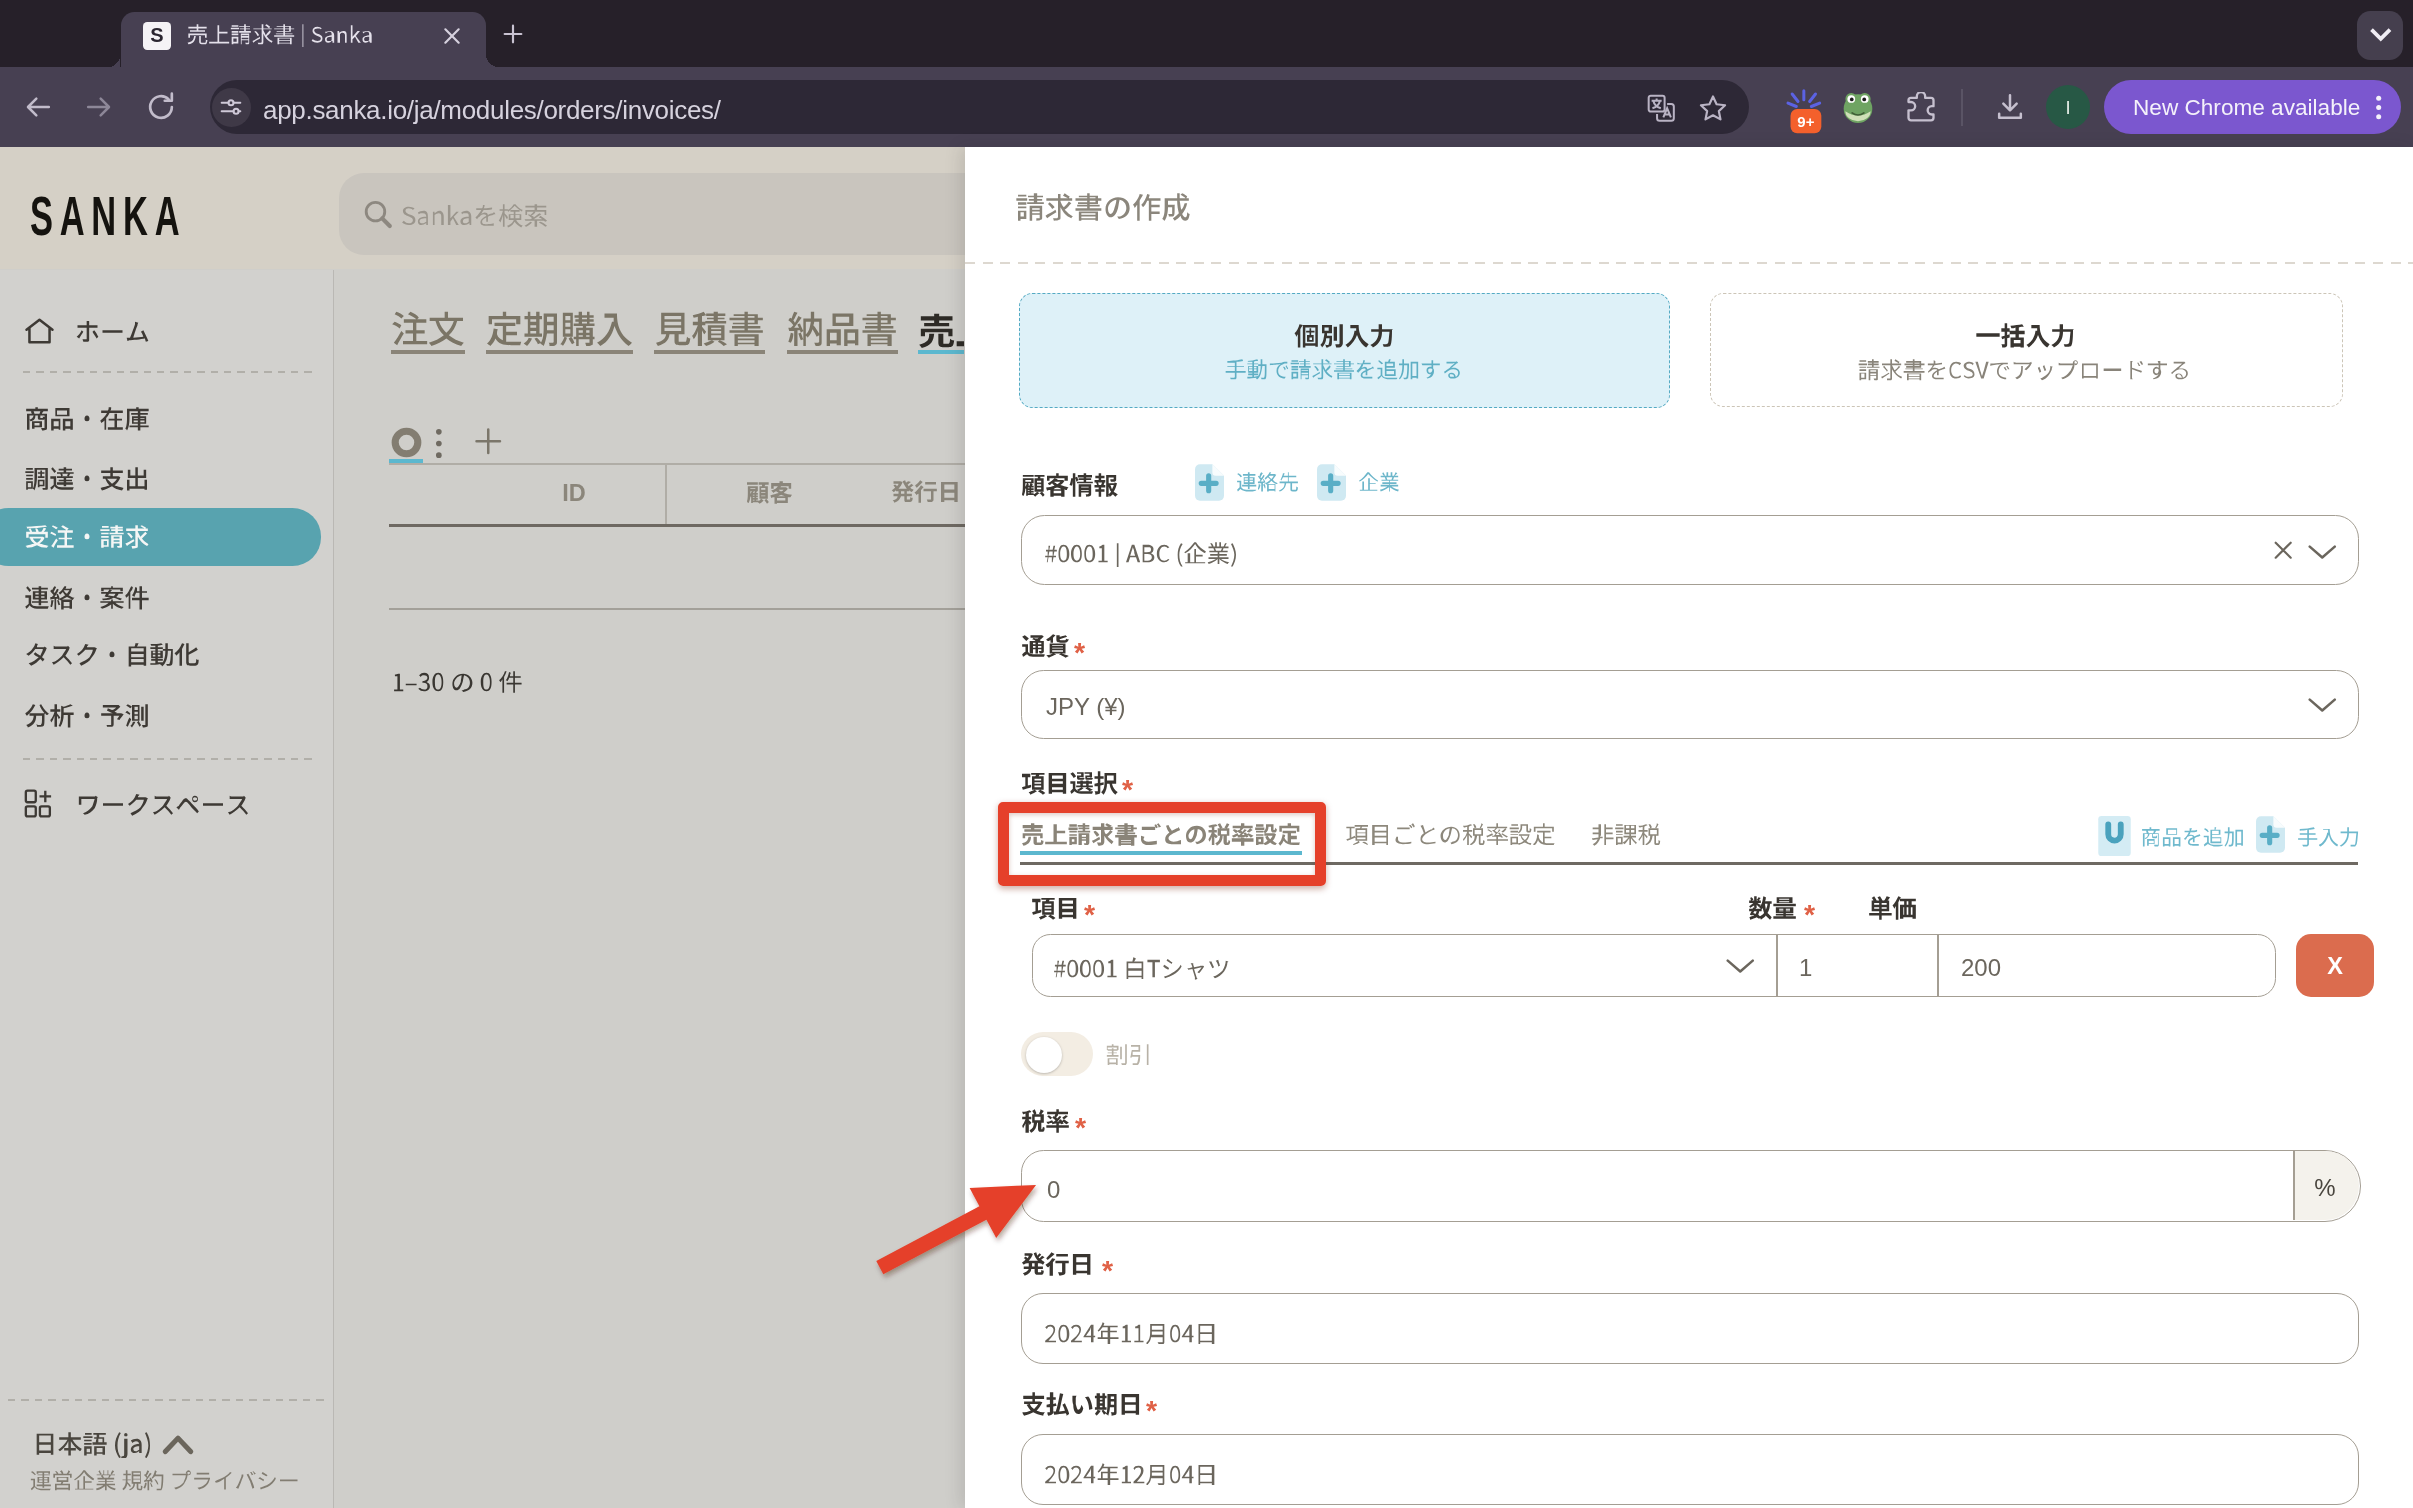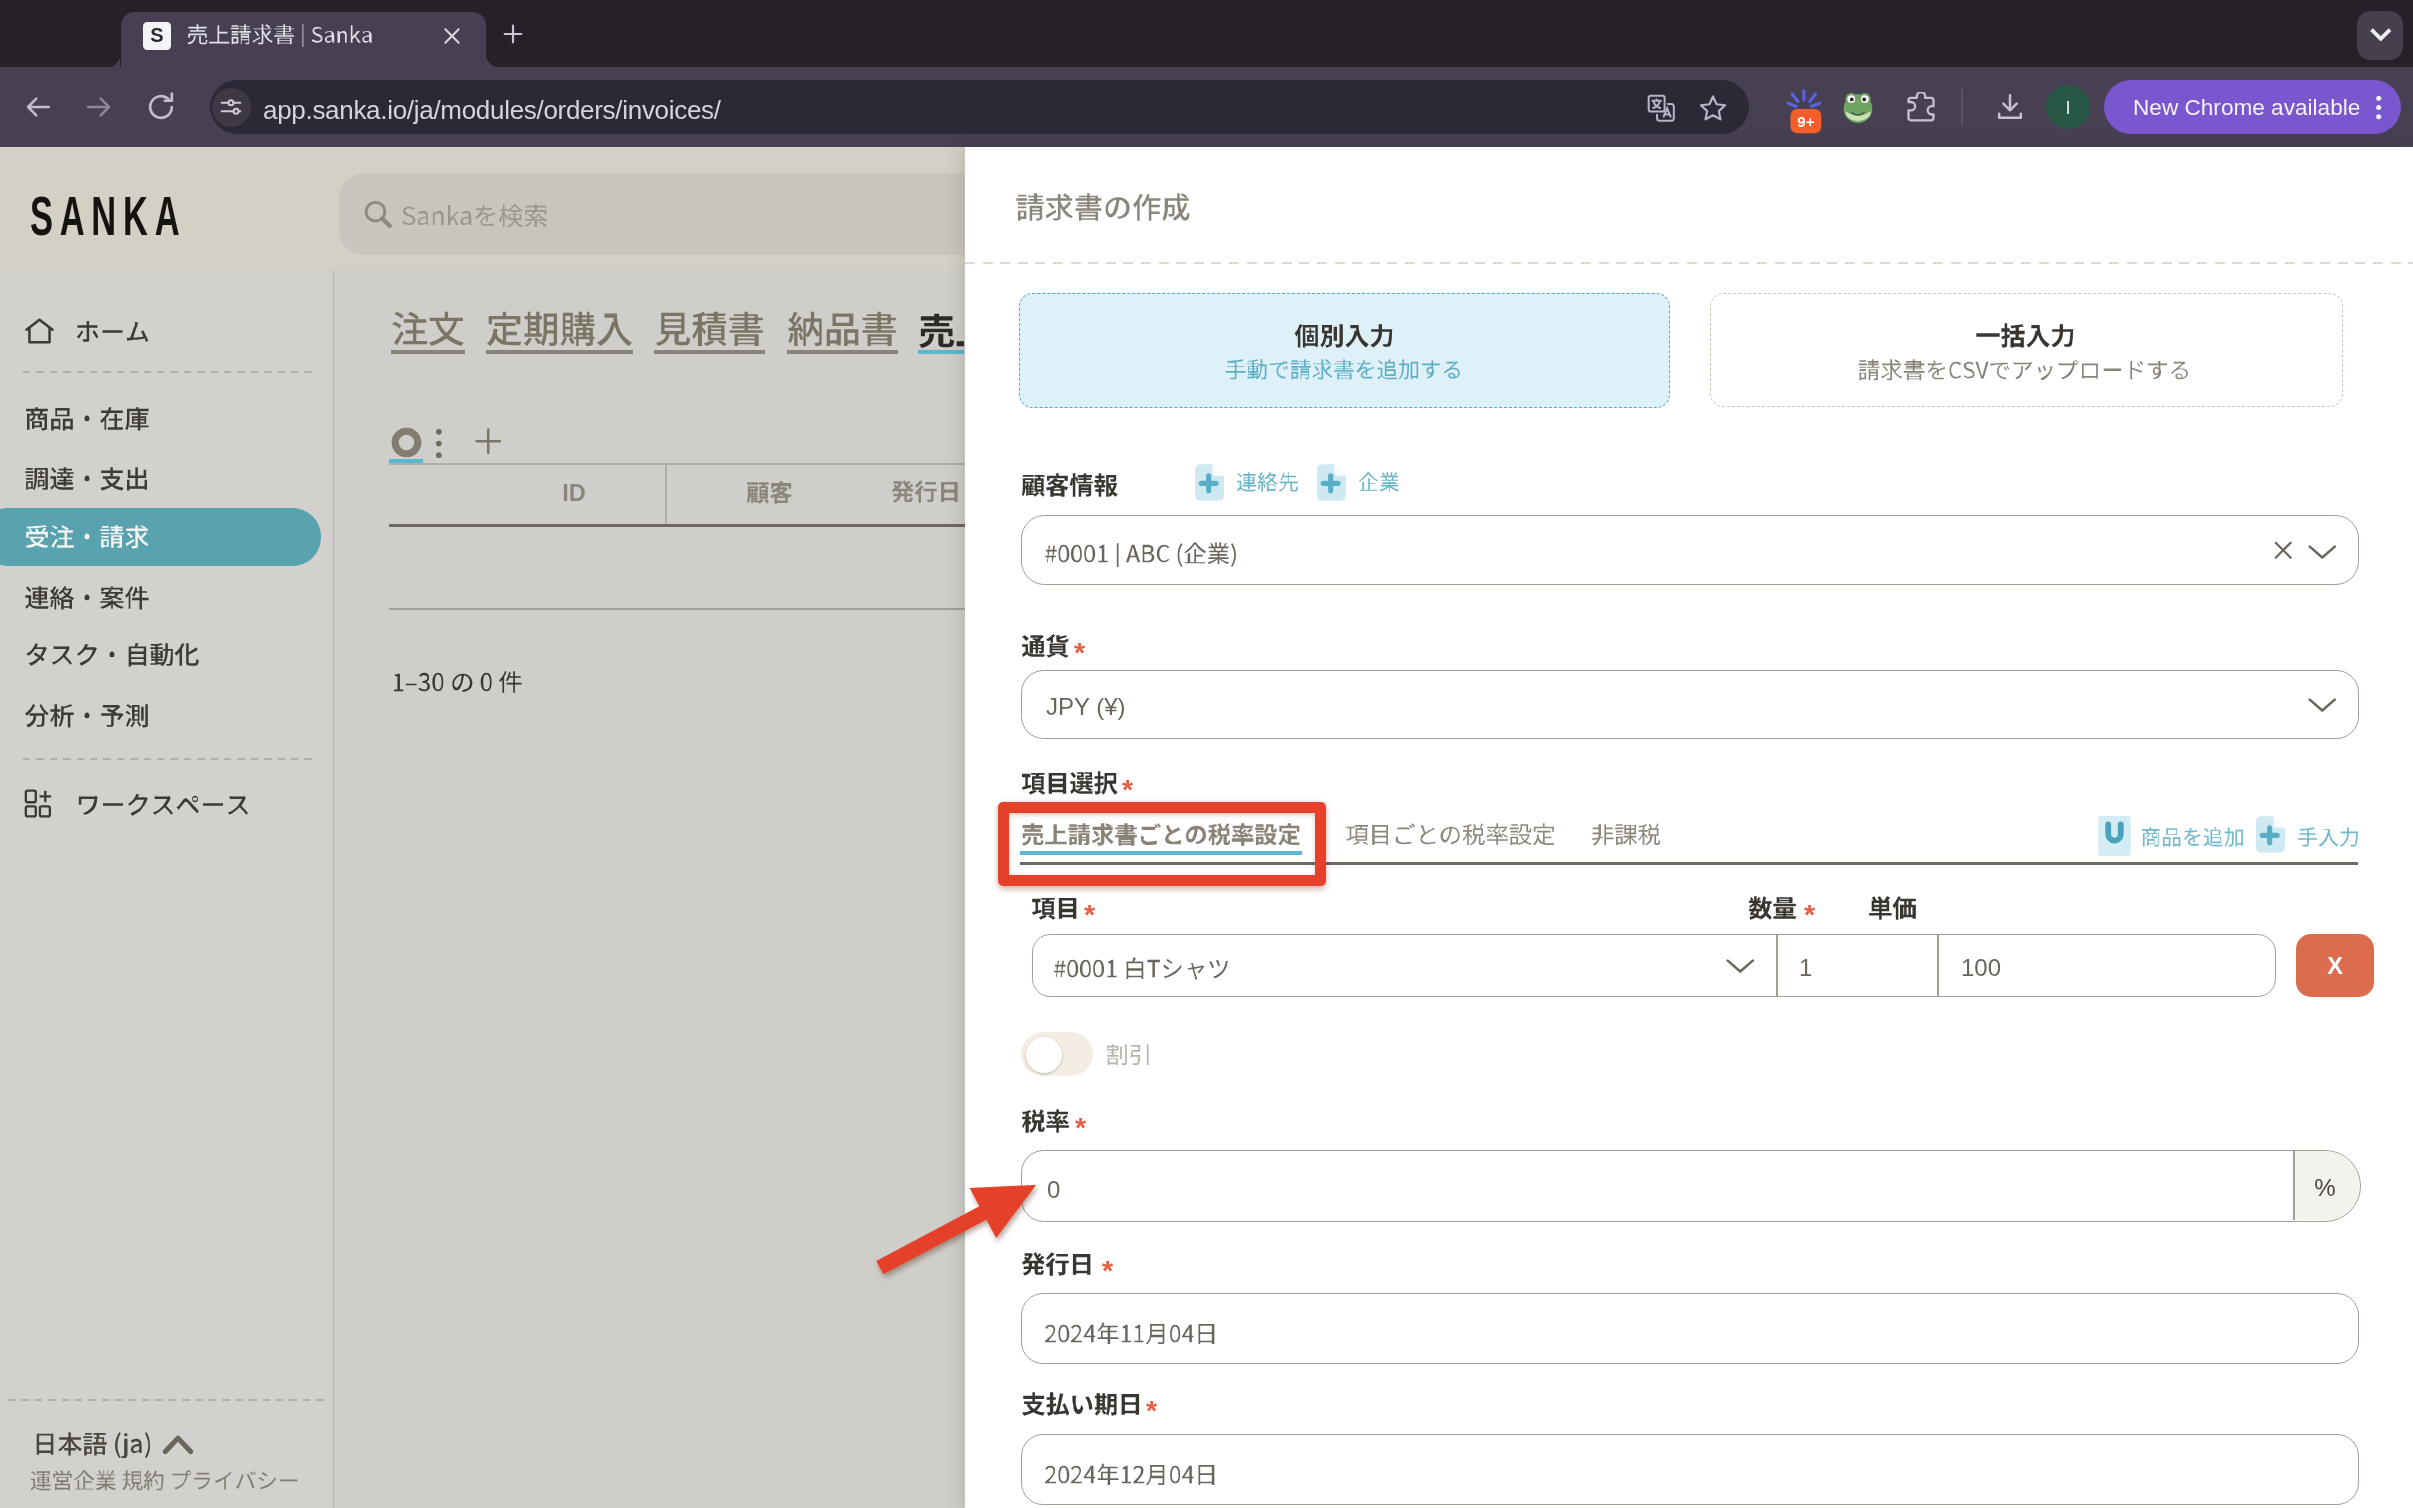--- a/index.html
+++ b/index.html
@@ -313,21 +313,21 @@
 <div class="abs" style="left:1032px;top:934px;width:1244px;height:63px;border:1.7px solid #a49e93;border-radius:18.4px;background:#fff"></div>
 <div style="position:absolute;left:1776px;top:934px;width:1.7px;height:63px;background:#a49e93"></div>
 <div style="position:absolute;left:1937px;top:934px;width:1.7px;height:63px;background:#a49e93"></div>
 <div style="position:absolute;left:1053px;top:954px;width:178px;height:28.5px"><svg width="178" height="28" viewBox="0 -28.0 213 33.6">
       <path d="M3 0H4L5 -6H9L9 0H10L11 -6H14V-8H11L12 -13H15V-15H12L13 -20H11L10 -15H6L7 -20H5L5 -15H2V-13H4L4 -8H1V-6H4ZM5 -8 6 -13H10L10 -8Z M23 0C27 0 30 -3 30 -10C30 -17 27 -21 23 -21C19 -21 17 -17 17 -10C17 -3 19 0 23 0ZM23 -2C21 -2 19 -4 19 -10C19 -16 21 -19 23 -19C26 -19 27 -16 27 -10C27 -4 26 -2 23 -2Z M39 0C43 0 45 -3 45 -10C45 -17 43 -21 39 -21C35 -21 32 -17 32 -10C32 -3 35 0 39 0ZM39 -2C37 -2 35 -4 35 -10C35 -16 37 -19 39 -19C41 -19 43 -16 43 -10C43 -4 41 -2 39 -2Z M54 0C58 0 61 -3 61 -10C61 -17 58 -21 54 -21C50 -21 48 -17 48 -10C48 -3 50 0 54 0ZM54 -2C52 -2 50 -4 50 -10C50 -16 52 -19 54 -19C57 -19 58 -16 58 -10C58 -4 57 -2 54 -2Z M65 0H76V-2H72V-21H70C69 -20 67 -19 66 -19V-17H69V-2H65Z M96 -24C96 -22 95 -20 95 -19H88V2H90V0H106V2H108V-19H97C98 -20 99 -22 99 -23ZM90 -2V-8H106V-2ZM90 -11V-17H106V-11Z M119 0H122V-18H128V-21H113V-18H119Z M137 -22 136 -20C138 -19 141 -17 142 -16L143 -18C142 -18 139 -21 137 -22ZM133 -1 134 1C137 0 141 -1 144 -3C148 -5 152 -9 154 -13L153 -15C151 -11 147 -7 142 -5C140 -3 136 -2 133 -1ZM133 -15 132 -13C133 -12 136 -10 138 -9L139 -11C138 -12 135 -14 133 -15Z M181 -13 180 -14C179 -14 179 -14 178 -14C178 -14 173 -13 169 -12L168 -15C168 -16 168 -17 168 -17L165 -17C165 -16 166 -16 166 -15L167 -12L163 -11C162 -11 162 -11 161 -11L162 -9L167 -10L170 0C170 1 170 2 170 3L173 2C173 1 172 1 172 0C172 -1 170 -6 169 -10L178 -12C177 -10 175 -8 173 -6L175 -5C177 -7 180 -11 181 -13Z M198 -21 195 -20C196 -19 198 -15 198 -13L200 -14C200 -15 198 -20 198 -21ZM210 -19 207 -20C207 -16 205 -11 203 -8C200 -5 196 -2 192 -1L194 1C198 -0 202 -3 205 -7C207 -10 209 -14 209 -18C210 -18 210 -19 210 -19ZM190 -19 187 -19C188 -17 190 -13 191 -11L193 -12C192 -14 190 -18 190 -19Z" fill="#6b665d"></path>
     </svg></div>
 <svg class="abs" style="left:1726px;top:959px" width="28.5" height="14.2" viewBox="0 0 34 17">
     <path d="M2 2 L17 15 L32 2" stroke="#6b665d" stroke-width="3" fill="none" stroke-linecap="round" stroke-linejoin="round"></path>
   </svg>
 <div style="position:absolute;top:950px;font-family:'Liberation Sans', sans-serif;font-size:24px;font-weight:400;color:#6b665d;letter-spacing:0;white-space:nowrap;line-height:35px;left:1799px;">1</div>
-<div style="position:absolute;top:950px;font-family:'Liberation Sans', sans-serif;font-size:24px;font-weight:400;color:#6b665d;letter-spacing:0;white-space:nowrap;line-height:35px;left:1961px;">100</div>
+<div style="position:absolute;top:950px;font-family:'Liberation Sans', sans-serif;font-size:24px;font-weight:400;color:#6b665d;letter-spacing:0;white-space:nowrap;line-height:35px;left:1961px;">200</div>
 <div class="abs" style="left:2296px;top:934px;width:78px;height:63px;background:#db6c4e;border-radius:15px"></div>
 <div style="position:absolute;top:949px;font-family:'Liberation Sans', sans-serif;font-size:23.5px;font-weight:700;color:#ffffff;letter-spacing:0;white-space:nowrap;line-height:34px;left:2335px;transform:translateX(-50%);">X</div>
 <div class="abs" style="left:1021px;top:1032px;width:72px;height:44px;background:#f3ede3;border-radius:22.6px"></div>
 <div class="abs" style="left:1026px;top:1037px;width:36px;height:36px;background:#ffffff;border-radius:50%;box-shadow:0 0.8px 2.5px rgba(0,0,0,.25)"></div>
 <div style="position:absolute;left:1105px;top:1040px;width:47px;height:28.5px"><svg width="47" height="28" viewBox="0 -28.0 56 33.6">
       <path d="M18 -20V-5H20V-20ZM24 -23V-1C24 -0 24 -0 23 -0C23 0 21 0 19 -0C20 1 20 2 20 2C22 2 24 2 25 2C25 1 26 1 26 -1V-23ZM3 -6V2H5V1H13V2H15V-6ZM5 -1V-5H13V-1ZM2 -21V-16H3V-15H8V-13H3V-12H8V-10H2V-8H16V-10H10V-12H14V-13H10V-15H15V-16H16V-21H10V-23H8V-21ZM8 -18V-17H3V-19H14V-17H10V-18Z M50 -23V2H52V-23ZM32 -16C31 -13 31 -9 30 -7L32 -7L32 -8H40C39 -3 39 -1 38 -0C38 0 38 0 37 0C36 0 34 0 33 -0C33 1 33 1 33 2C35 2 37 2 38 2C39 2 39 2 40 1C41 0 42 -2 42 -9C42 -9 42 -10 42 -10H33L33 -14H42V-22H31V-20H40V-16Z" fill="#b8b2a7"></path>
     </svg></div>
 <div style="position:absolute;left:1021px;top:1106px;width:49px;height:29px"><svg width="49" height="29" viewBox="0 -29.0 58 34.8">
       <path d="M16 -16H23V-12H16ZM13 -19V-9H15C15 -5 14 -2 10 -0C10 1 11 2 12 3C17 0 18 -4 19 -9H20V-2C20 1 21 2 23 2C24 2 25 2 25 2C27 2 28 1 28 -3C28 -3 26 -4 26 -4C25 -1 25 -1 25 -1C25 -1 24 -1 24 -1C24 -1 24 -1 24 -2V-9H27V-19H24C25 -20 26 -22 27 -23L23 -25C23 -23 22 -21 21 -20L23 -19H17L18 -20C18 -21 17 -23 16 -25L13 -23C14 -22 15 -20 15 -19ZM10 -24C8 -23 4 -22 1 -22C1 -21 2 -20 2 -19C3 -19 4 -20 5 -20V-16H1V-13H5C4 -10 2 -7 1 -5C1 -5 2 -3 2 -2C3 -4 4 -6 5 -8V3H9V-9C9 -8 10 -7 10 -6L12 -9C12 -9 10 -12 9 -12V-13H12V-16H9V-21C10 -21 11 -21 12 -22Z M53 -18C52 -17 50 -16 49 -15L51 -13C53 -14 54 -15 56 -17ZM31 -16C33 -15 34 -14 35 -13L37 -15C39 -14 40 -13 41 -12L39 -10L38 -10L37 -12C35 -11 32 -10 30 -10L32 -7C33 -8 35 -9 37 -9L37 -7C40 -8 44 -8 47 -8C48 -8 48 -7 48 -7L51 -8C50 -9 50 -9 50 -10C51 -9 53 -8 54 -7L57 -9C55 -10 53 -12 51 -13L49 -11C48 -12 48 -13 47 -13L45 -12C45 -12 46 -11 46 -11L43 -10C45 -12 47 -14 48 -16L46 -17C45 -16 44 -15 43 -14L42 -15C42 -16 43 -17 44 -18L44 -19H56V-22H45V-25H42V-22H31V-19H41C40 -18 40 -17 40 -16L39 -17L37 -15C36 -16 35 -17 33 -18ZM30 -6V-3H42V3H45V-3H57V-6H45V-8H42V-6Z" fill="#393530"></path>
     </svg></div>

